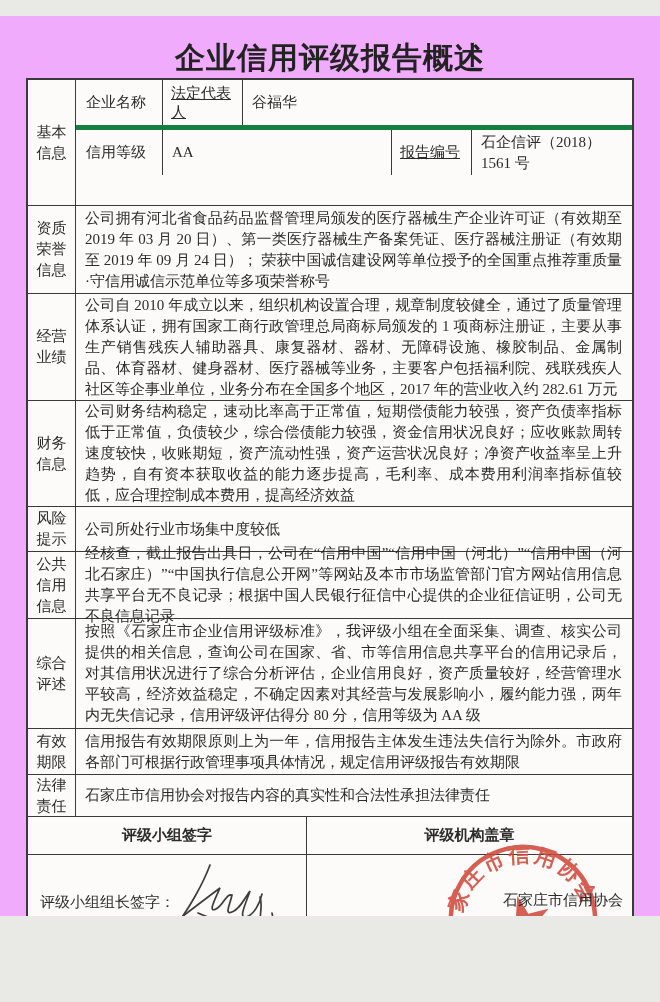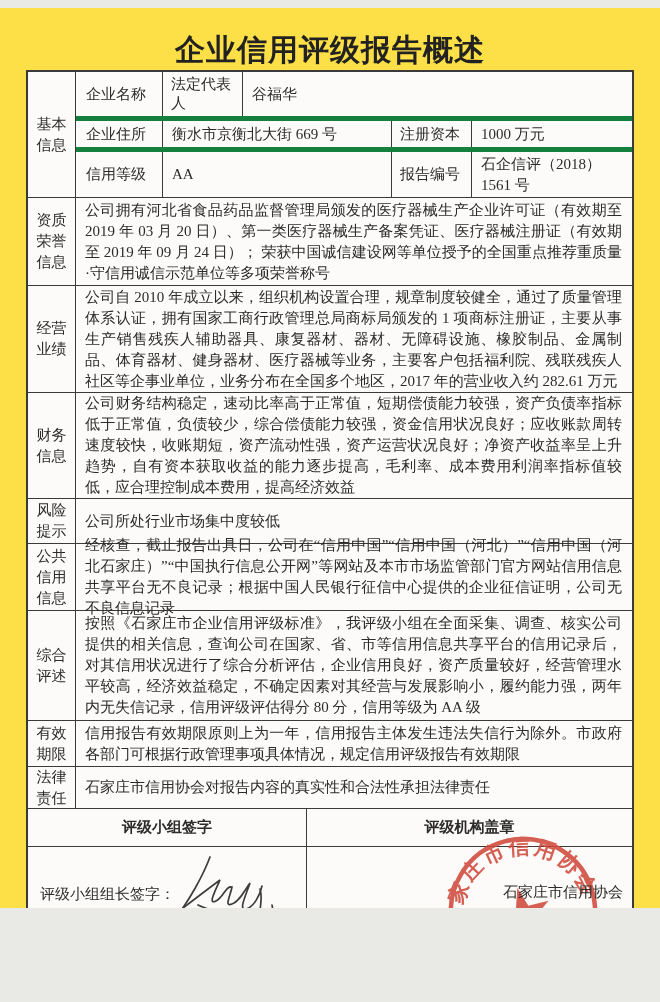--- a/index.html
+++ b/index.html
@@ -3,22 +3,22 @@
 <meta charset="utf-8">
 <style>
   html,body { margin:0; padding:0; }
   body {
     background:#e9e9e6;
     font-family:"Liberation Serif","DejaVu Serif",serif;
   }
   .page {
     position:relative;
     width:660px; height:900px;
-    margin:8px auto;
-    background:#fde047;
+    margin:16px auto;
+    background:#f0abfc;
     color:#2b2b2b;
     overflow:hidden;
   }
   .doc-title {
     position:absolute; top:22px; left:0;
     width:100%;
     text-align:center;
     font-size:30px; font-weight:bold;
     letter-spacing:1px;
     color:#222;
@@ -57,20 +57,21 @@
     width:229px; flex:0 0 229px;
     display:flex; align-items:center;
     padding:2px 8px 2px 9px;
     font-size:15px; line-height:21px;
   }
   .b-row .f-lab2 {
     width:80px; flex:0 0 80px;
     display:flex; align-items:center;
     padding:0 0 0 8px;
     font-size:15px;
+    text-decoration:underline;
   }
   .b-row .f-val2 {
     flex:1;
     display:flex; align-items:center;
     padding:2px 6px 2px 9px;
     font-size:15px; line-height:21px;
   }
   
   .text-cell {
     flex:1;
@@ -123,26 +124,20 @@
 
   <div class="tbl">
 
     <div class="trow basic-block">
       <div class="tcell label-cell">基本信息</div>
       <div class="basic-rows">
         <div class="b-row h50">
           <div class="tcell f-lab">企业名称</div>
           <div class="tcell f-lab2">法定代表人</div>
           <div class="tcell f-val2">谷福华</div>
-        </div>
-        <div class="b-row h31">
-          <div class="tcell f-lab">企业住所</div>
-          <div class="tcell f-val">衡水市京衡北大街 669 号</div>
-          <div class="tcell f-lab2">注册资本</div>
-          <div class="tcell f-val2">1000 万元</div>
         </div>
         <div class="b-row h45">
           <div class="tcell f-lab">信用等级</div>
           <div class="tcell f-val">AA</div>
           <div class="tcell f-lab2">报告编号</div>
           <div class="tcell f-val2">石企信评（2018）1561 号</div>
         </div>
       </div>
     </div>
 

